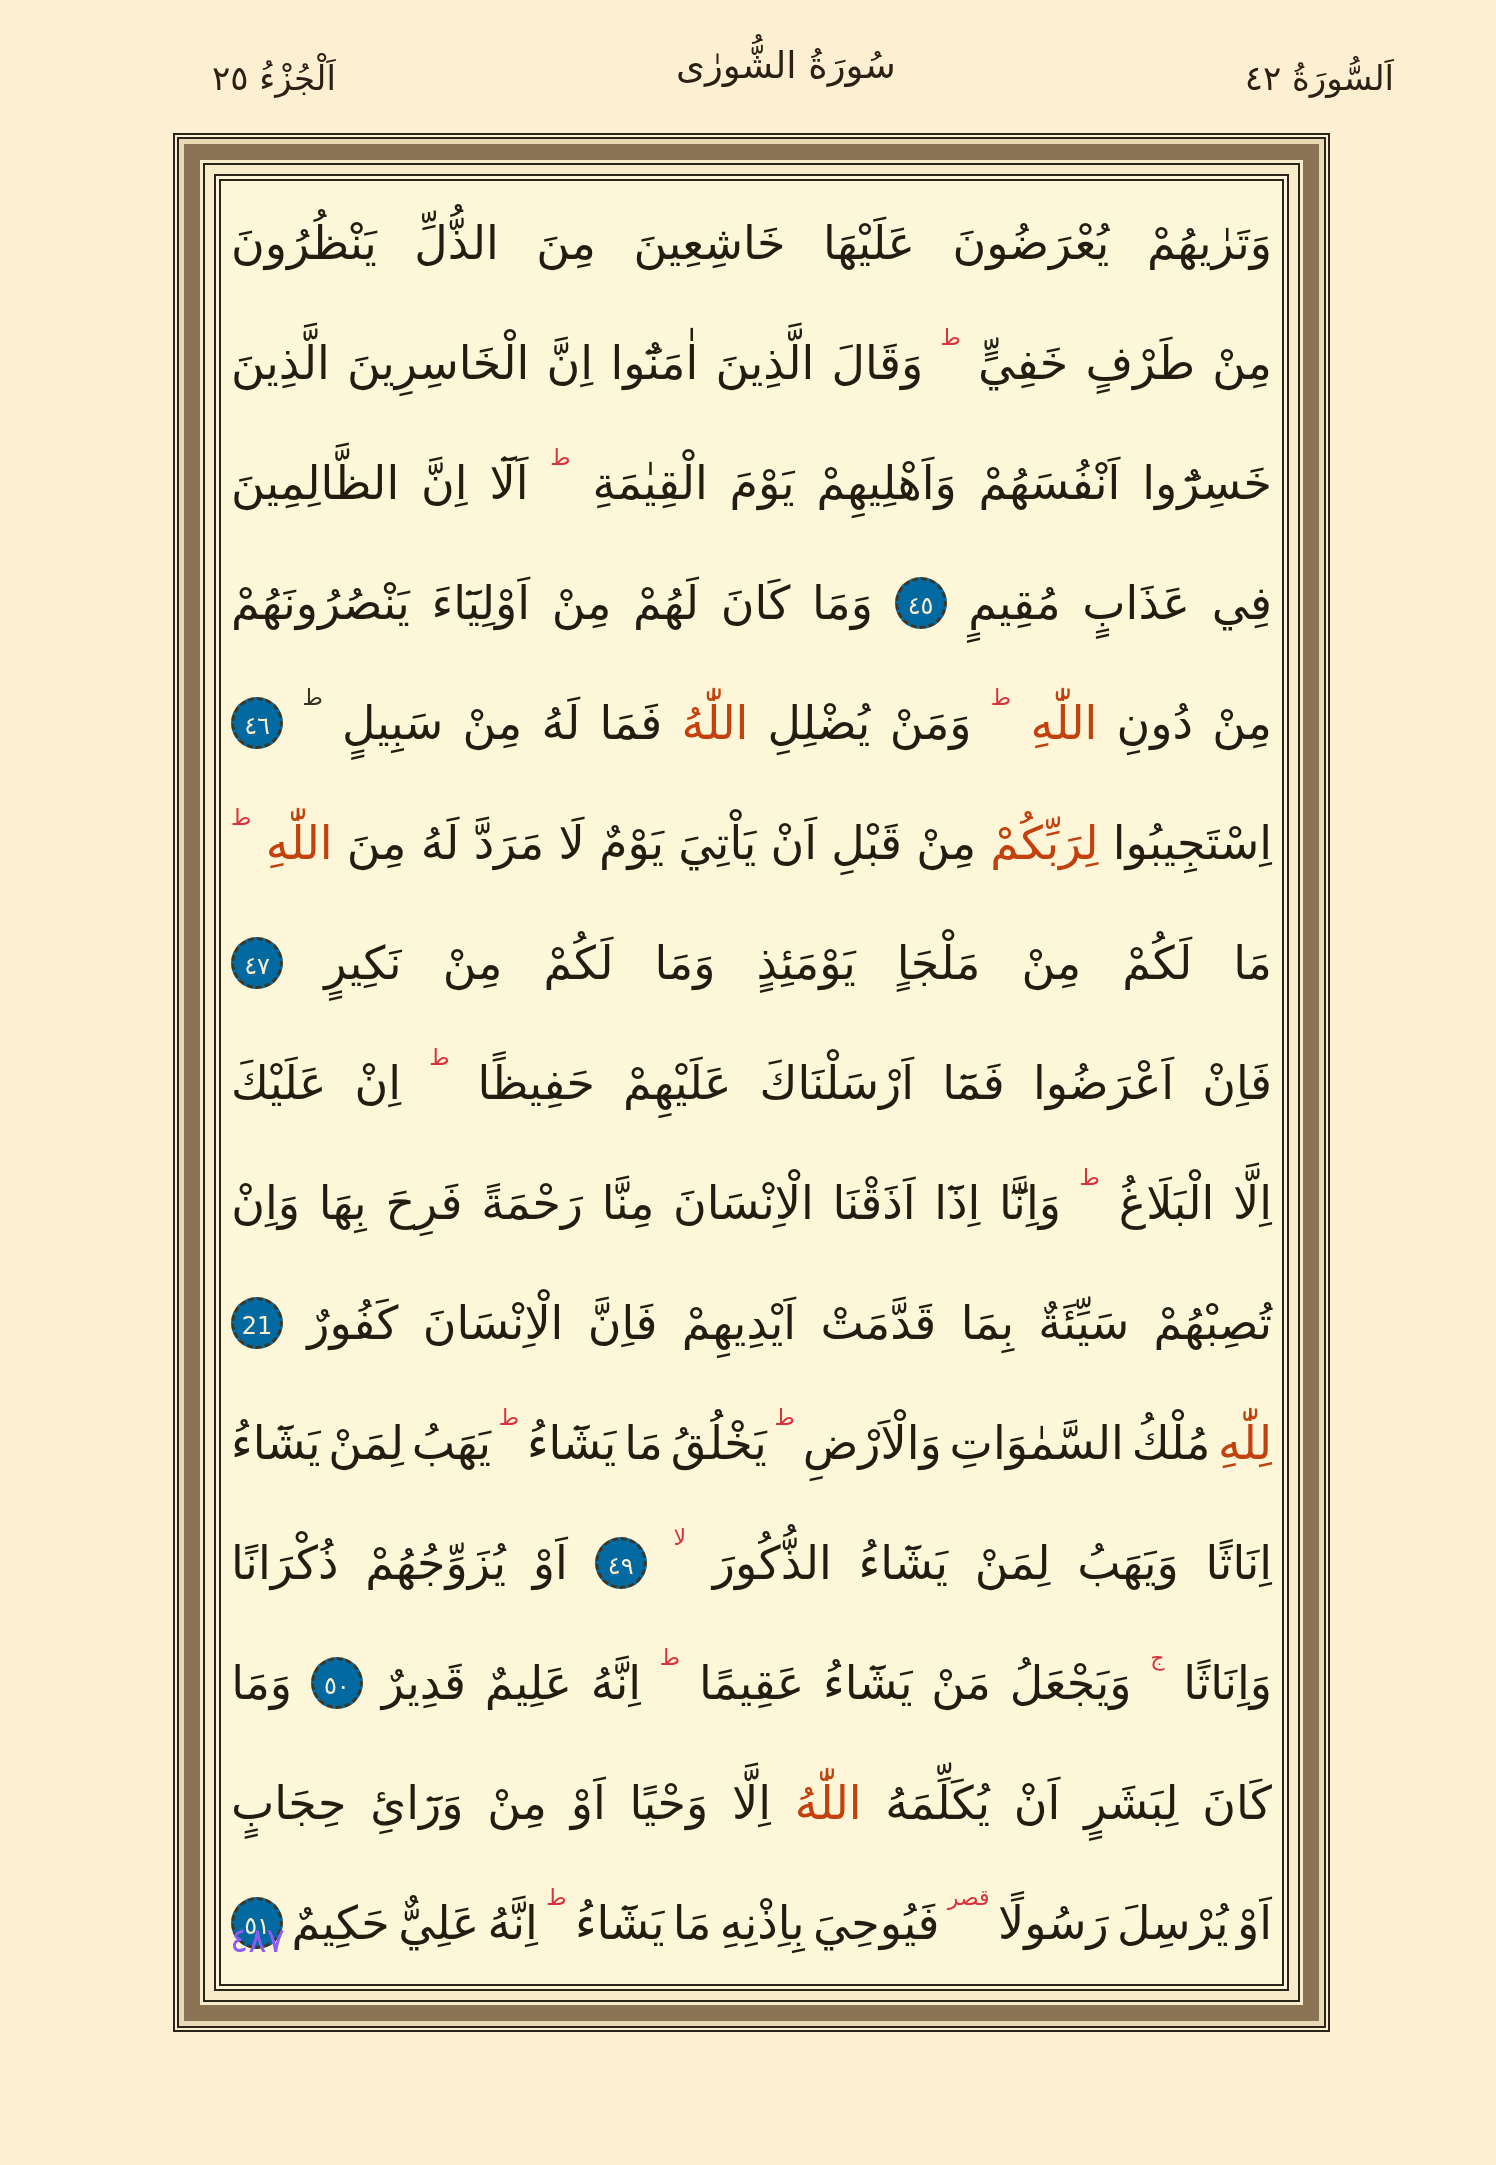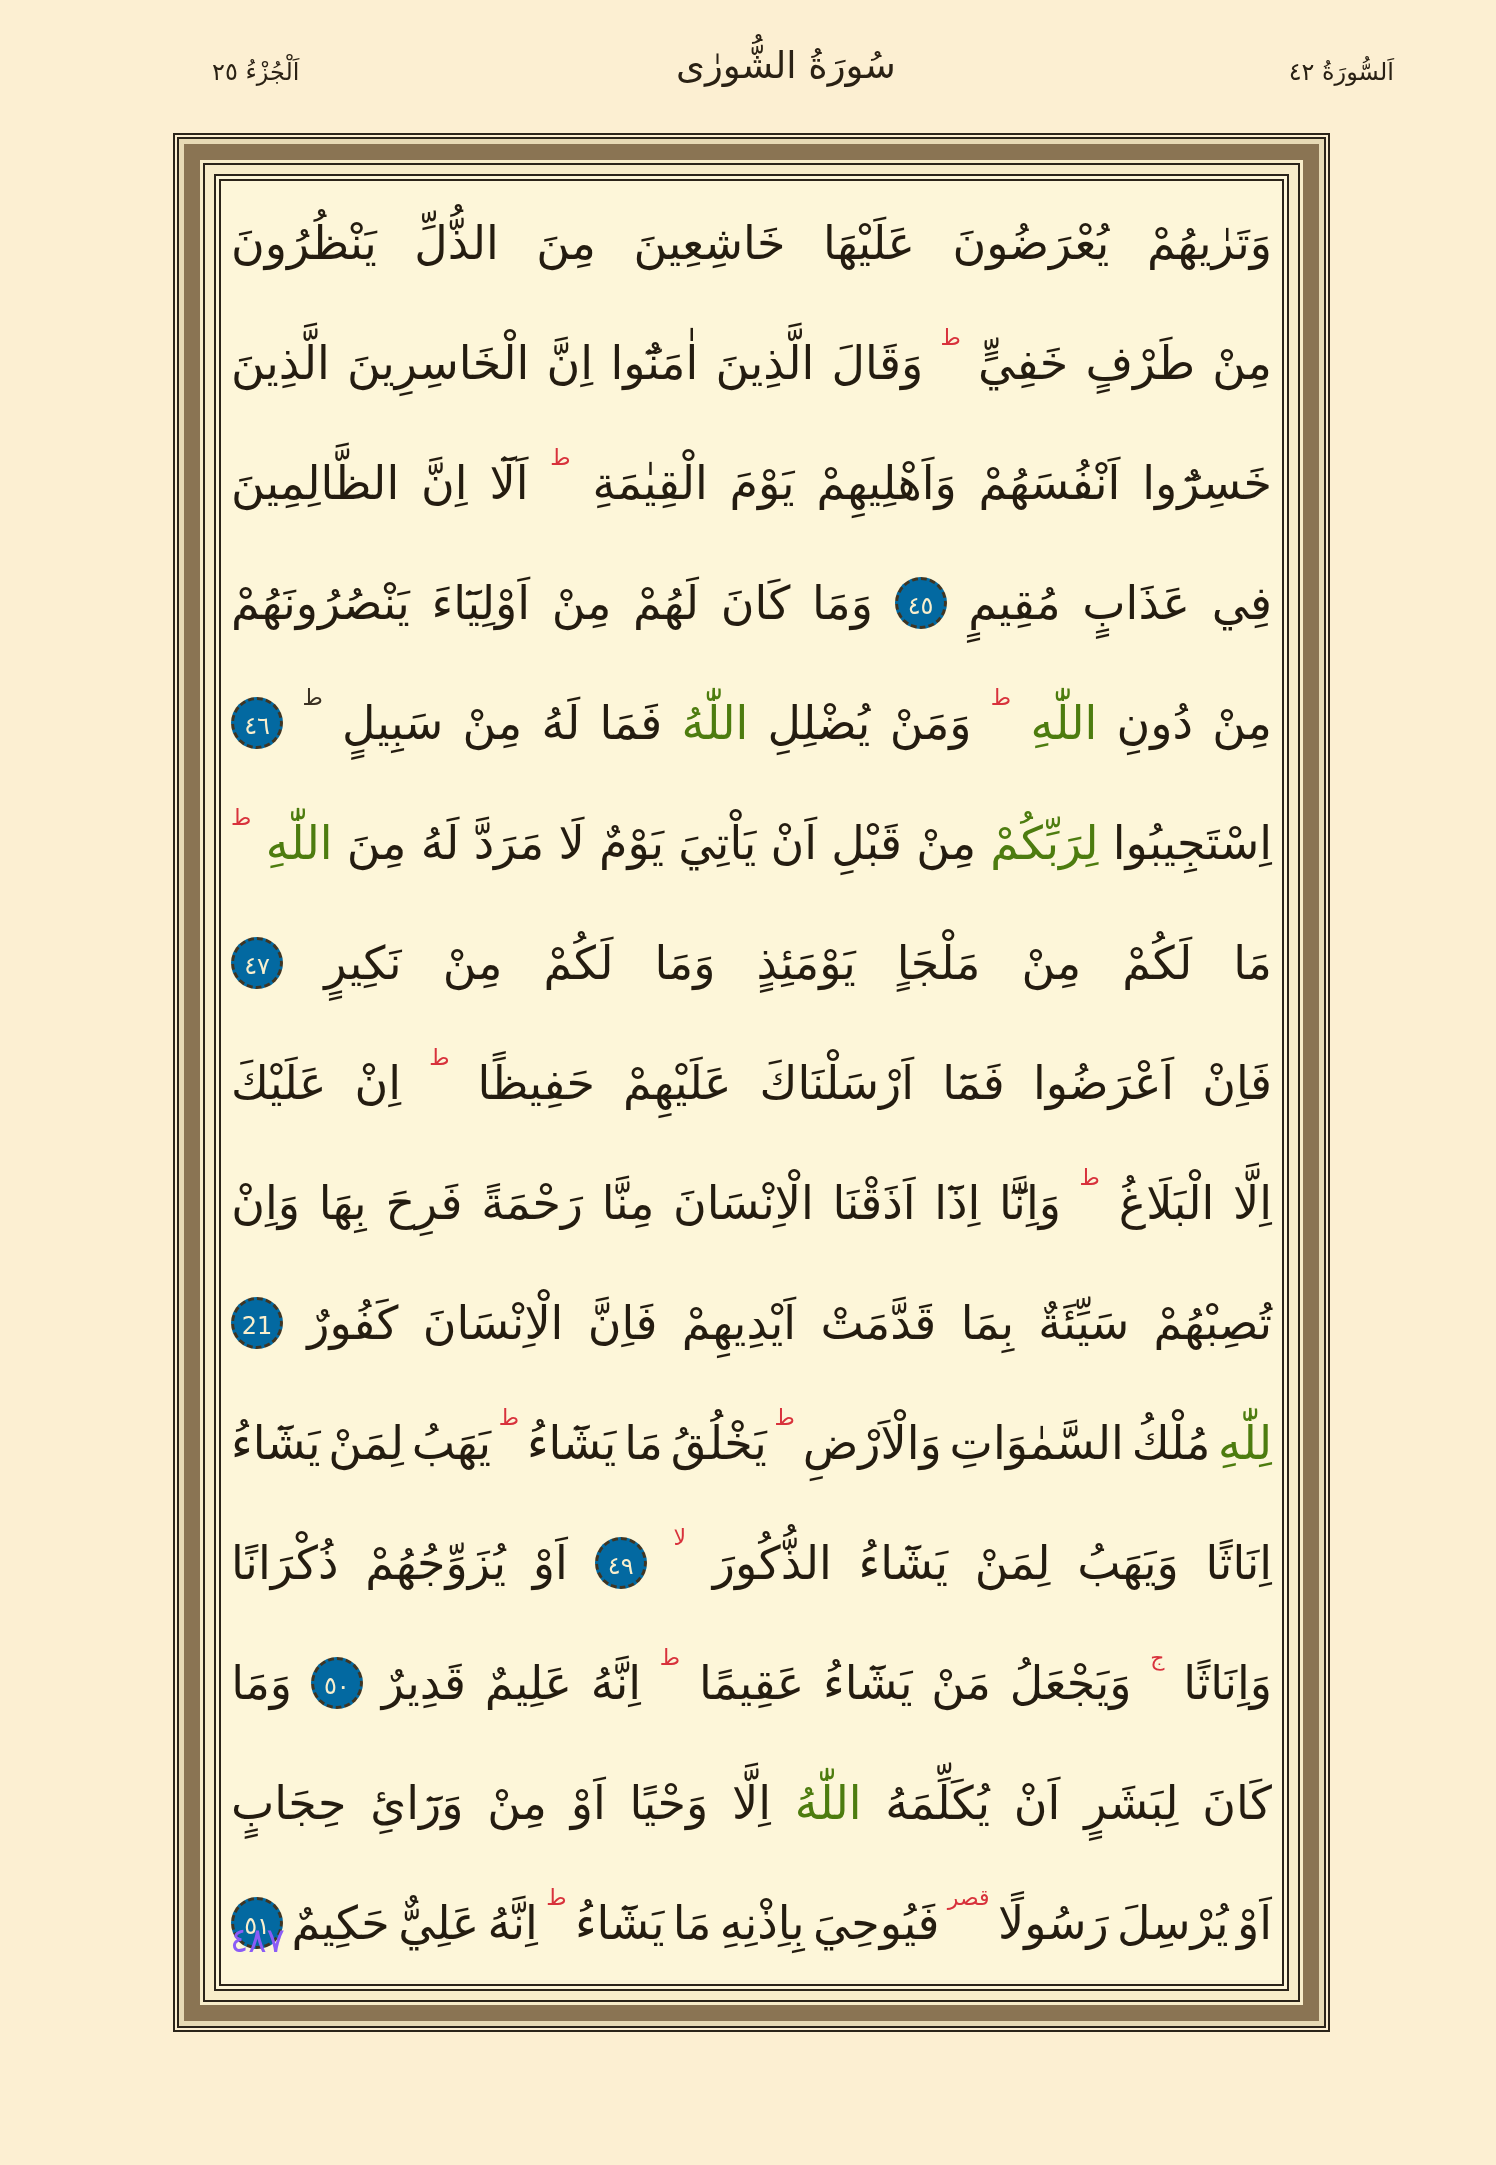--- a/index.html
+++ b/index.html
@@ -4,42 +4,42 @@
 <style>
   html,body{margin:0;padding:0;}
   body{
     width:1496px;height:2165px;position:relative;overflow:hidden;
     background:#fcefd2;
     font-family:"DejaVu Sans",sans-serif;
     color:#241c10;
   }
   
   .hdr{position:absolute;white-space:nowrap;color:#2a2114;}
-  .hdr-side{font-size:24px;top:58px;}
+  .hdr-side{font-size:34px;top:58px;}
   #hdr-left{left:212px;}
   #hdr-right{right:102px;}
   #hdr-center{left:676px;top:44px;font-size:37px;}
   
   .frame{position:absolute;left:173px;top:133px;width:1157px;height:1899px;}
   .frame *{box-sizing:border-box;}
   .f1{height:100%;border:2px solid #2b241a;padding:2px;background:#fcefd2;}
   .f2{height:100%;border:2px solid #2b241a;padding:5px;background:#e7dab5;}
   .f3{height:100%;background:#8a7453;padding:16px;}
   .f4{height:100%;background:#f8edca;padding:3px;}
   .f5{height:100%;border:2px solid #2b241a;padding:9px;background:#f8edca;}
   .f6{height:100%;border:2px solid #2b241a;padding:3px;background:#fdf6d9;}
   .f7{height:100%;border:2px solid #2b241a;background:#fdf6d9;overflow:hidden;}
   
   .content{height:100%;padding:2px 10px 0;direction:rtl;}
   .line{
     display:flex;justify-content:space-between;align-items:center;
     direction:rtl;height:120px;font-size:46px;color:#241c10;
   }
   .w{white-space:nowrap;}
-  .red{color:#4d7c0f;}
+  .red{color:#c2410c;}
   .pause{
     color:#d8323c;font-size:22px;position:relative;top:-26px;
     white-space:nowrap;
   }
   .pause.blk{color:#3a3022;}
   .rosette{
     display:inline-block;width:52px;height:52px;flex:0 0 auto;
     background:#0369a1;border:3px dashed #3f3523;border-radius:50%;
     color:#f9efcd;font-size:24px;line-height:52px;text-align:center;
     white-space:nowrap;

